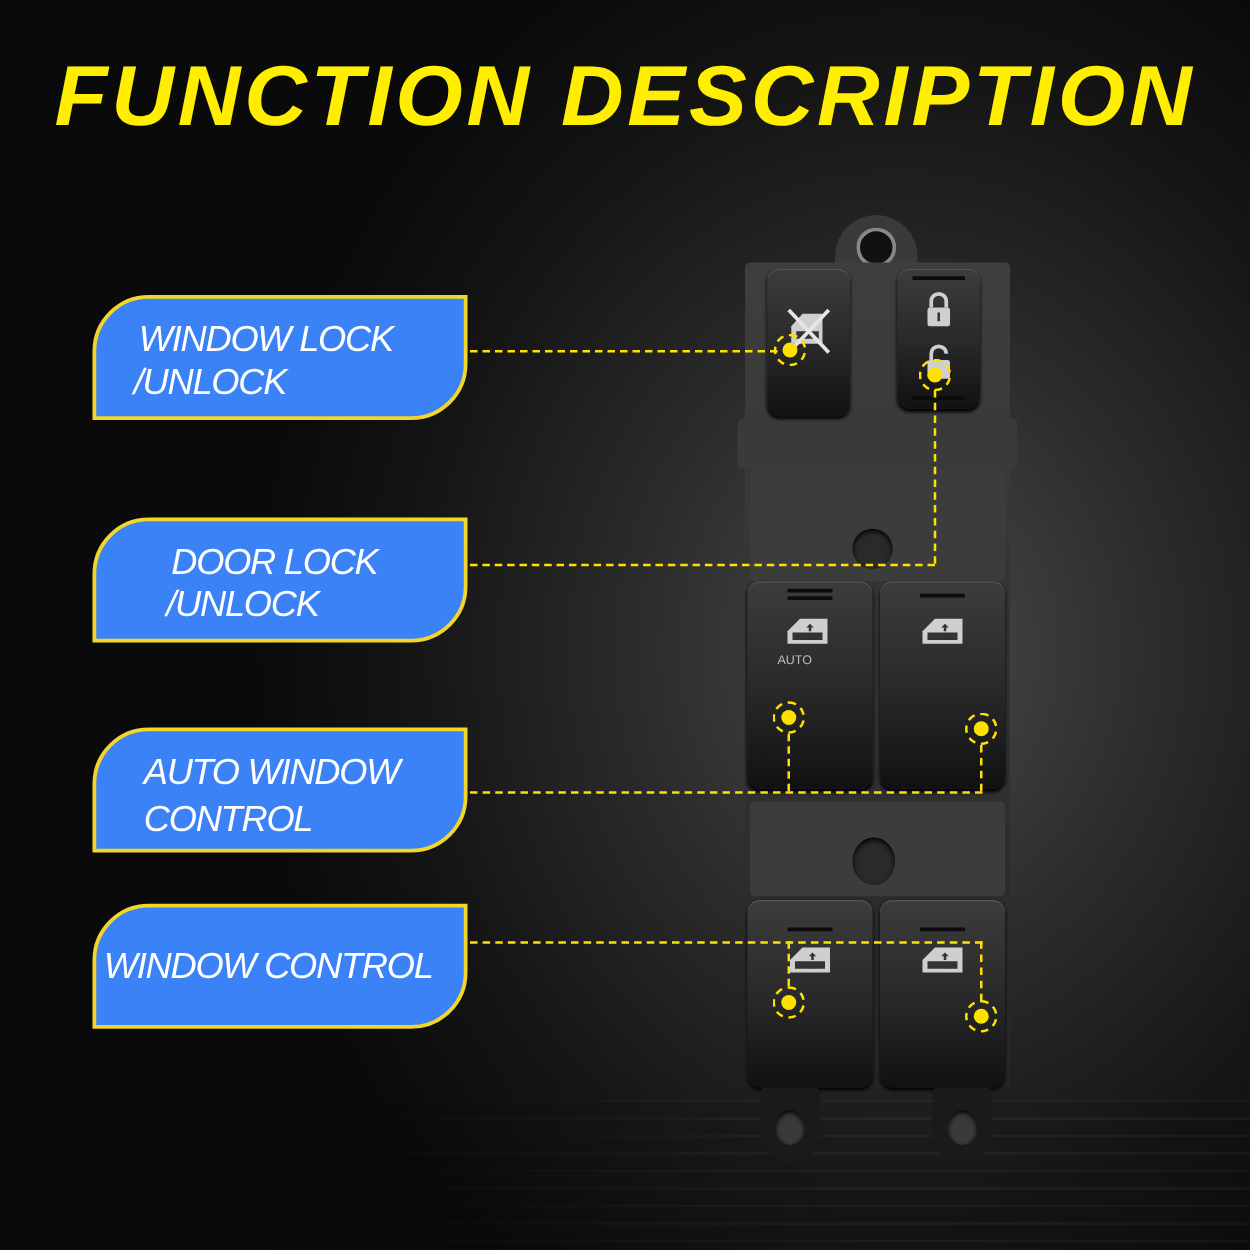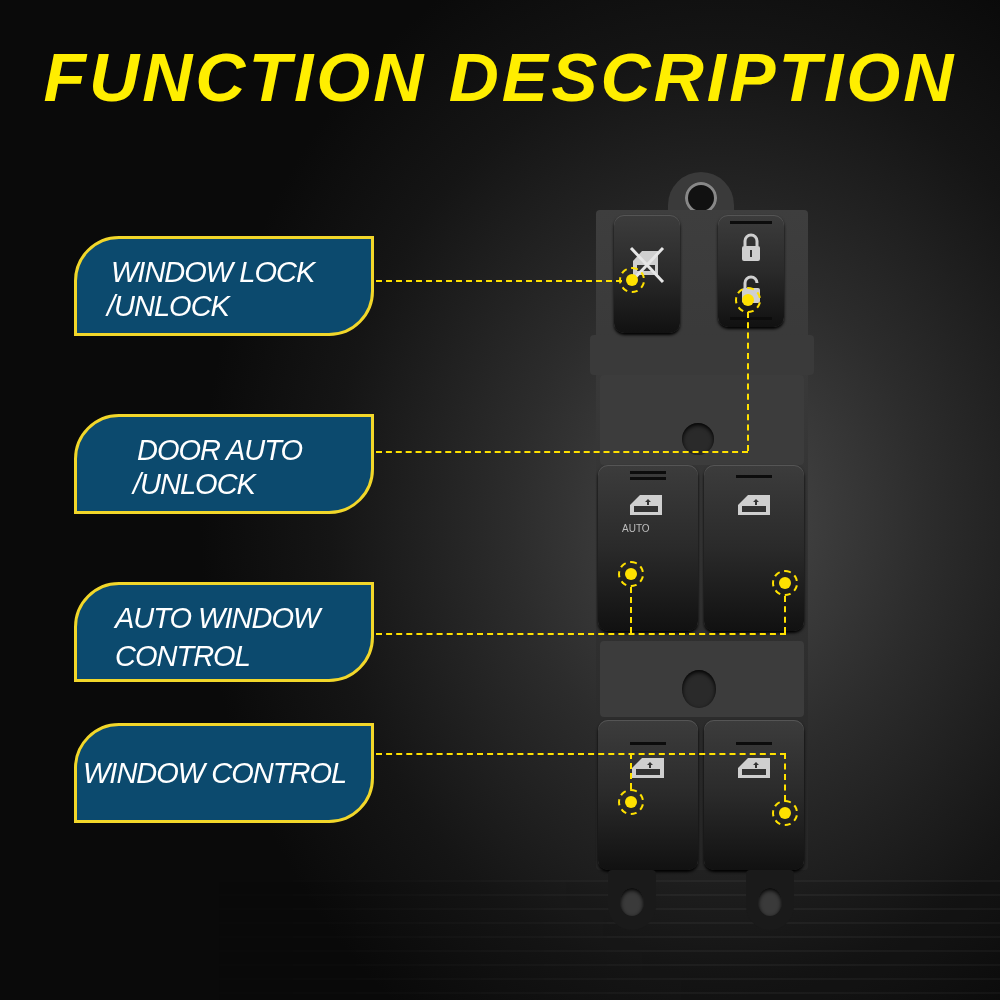--- a/index.html
+++ b/index.html
@@ -6,21 +6,21 @@
   body{width:1000px;height:1000px;overflow:hidden;position:relative;
     background:radial-gradient(ellipse 520px 620px at 720px 520px,#4a4a4a 0%,#2c2c2c 40%,#151515 75%,#0a0a0a 100%);
     font-family:"Liberation Sans",sans-serif;}
   .floor{position:absolute;left:0;top:880px;width:1000px;height:120px;
     background:repeating-linear-gradient(180deg,rgba(255,255,255,0.03) 0 2px,rgba(0,0,0,0.05) 2px 14px);
     -webkit-mask-image:linear-gradient(90deg,transparent 20%,#000 70%);mask-image:linear-gradient(90deg,transparent 20%,#000 70%);}
   .title{position:absolute;left:0;top:38px;width:1000px;text-align:center;
     color:#ffee00;font-weight:bold;font-style:italic;font-size:68px;letter-spacing:3px;
     transform:scaleX(1.02);}
   .label-box{position:absolute;left:74px;width:300px;height:100px;border:3px solid #f2d72a;
-    border-radius:45px 0 45px 0;background:#0c4a6e;box-sizing:border-box;}
+    border-radius:45px 0 45px 0;background:#3b82f6;box-sizing:border-box;}
   .label-text{position:absolute;color:#fff;font-style:italic;font-size:29px;line-height:34px;letter-spacing:-1px;}
   .switch{position:absolute;left:596px;top:205px;width:212px;height:680px;}
   .plate{position:absolute;background:#3a3a3a;border-radius:4px;}
   .btn{position:absolute;background:linear-gradient(180deg,#3c3c3c 0%,#2a2a2a 50%,#111 100%);
     border-radius:10px;box-shadow:inset 0 1px 0 #555,0 2px 3px #000;}
   .icon-line{position:absolute;height:3px;background:#0c0c0c;}
   .dot{position:absolute;width:12px;height:12px;border-radius:50%;background:#ffe100;}
   .ring{position:absolute;width:26px;height:26px;border-radius:50%;border:2px dashed #ffe100;box-sizing:border-box;}
   .dash-h{position:absolute;height:0;border-top:2px dashed #ffe100;}
   .dash-v{position:absolute;width:0;border-left:2px dashed #ffe100;}
@@ -33,21 +33,21 @@
 <div class="floor"></div>
 
 <div class="title">FUNCTION DESCRIPTION</div>
 
 <div class="label-box" style="top:236px;">
   <div class="label-text" style="left:34px;top:16px;">WINDOW LOCK</div>
   <div class="label-text" style="left:30px;top:50px;">/UNLOCK</div>
 </div>
 
 <div class="label-box" style="top:414px;">
-  <div class="label-text" style="left:60px;top:16px;">DOOR AUTO</div>
+  <div class="label-text" style="left:60px;top:16px;">DOOR LOCK</div>
   <div class="label-text" style="left:56px;top:50px;">/UNLOCK</div>
 </div>
 
 <div class="label-box" style="top:582px;">
   <div class="label-text" style="left:38px;top:16px;">AUTO WINDOW</div>
   <div class="label-text" style="left:38px;top:54px;">CONTROL</div>
 </div>
 
 <div class="label-box" style="top:723px;">
   <div class="label-text" style="left:6px;top:30px;text-align:right;">WINDOW CONTROL</div>

